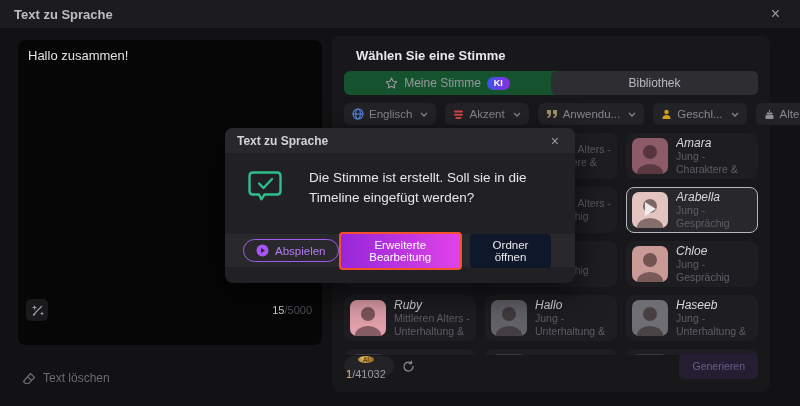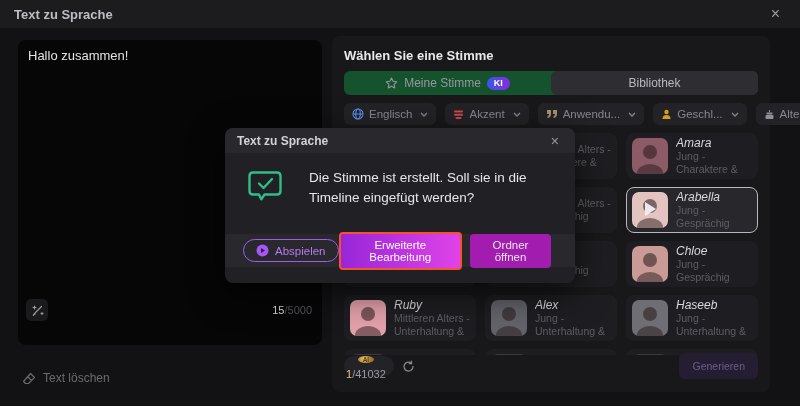--- a/index.html
+++ b/index.html
@@ -23,21 +23,21 @@
   .editor-bottom { position:absolute; left:8px; right:10px; bottom:24px; display:flex; align-items:center; }
   .pen-chip { width:22px; height:22px; background:#1a1a1d; border-radius:5px; display:flex; align-items:center; justify-content:center; }
   .counter { margin-left:auto; font-size:11px; color:#55555c; }
   .counter .used { color:#d9d9dd; }
   .clear-row { position:absolute; left:22px; top:371px; display:flex; align-items:center; gap:7px;
     font-size:12px; color:#6a6a71; cursor:pointer; }
 
   
   .panel { position:absolute; left:332px; top:36px; width:438px; height:356px;
     background:#18181b; border-radius:8px; padding:12px; }
-  .panel-heading { font-size:13px; font-weight:700; color:#e8e8ec; }
+  .panel-heading { font-size:13px; font-weight:700; color:#e8e8ec;margin-left:12px; }
   .tabbar { margin-top:8px; height:24px; background:#14532d; border-radius:6px; display:flex; }
   .tab { flex:1; display:flex; align-items:center; justify-content:center; gap:6px;
     font-size:12px; color:#97979e; border-radius:6px; cursor:pointer; }
   .tab.active { background:#2d2d32; color:#b9b9c0; }
   .ki-badge { font-size:9px; font-weight:700; color:#fff; padding:1.5px 7px; border-radius:8px;
     background:linear-gradient(90deg,#3757e8,#8a2be2); }
 
   .filters { margin-top:8px; display:flex; gap:9px; }
   .filter { height:22px; background:#232327; border-radius:6px; display:flex; align-items:center;
     gap:5px; padding:0 8px; font-size:11.5px; color:#86868d; cursor:pointer; white-space:nowrap; }
@@ -81,21 +81,21 @@
   .dialog-close { margin-left:auto; color:#9a9aa0; font-size:14px; line-height:1; cursor:pointer; padding:1px 4px; }
   .dialog-body { display:flex; gap:26px; padding:15px 22px 0 22px; }
   .dialog-msg { font-size:13.5px; line-height:1.5; color:#e6e6ea; max-width:282px; }
   .dialog-footer { position:absolute; left:0; right:0; bottom:16px; height:33px; background:#29292d;
     display:flex; align-items:center; padding:0 24px 0 18px; }
   .btn { font-size:11.5px; cursor:pointer; border:none; display:flex; align-items:center; gap:6px; }
   .btn-play { background:transparent; border:1px solid #9c5cf0; color:#b57bf5;
     border-radius:13px; padding:4px 12px; }
   .btn-advanced { margin-left:auto; color:#fff; border-radius:4px; padding:5px 11px;
     background:linear-gradient(90deg,#9726d8,#e043e8); border:2px solid #f4512c; }
-  .btn-folder { margin-left:8px; background:#a21caf; color:#e9e9ec; border-radius:4px; padding:5px 11px; }
+  .btn-folder { margin-left:8px; background:#0f172a; color:#e9e9ec; border-radius:4px; padding:5px 11px; }
 
   svg { display:block; }
 </style>
 </head>
 <body>
 
 <div class="window">
 
   <div class="titlebar">
     <span class="title">Text zu Sprache</span>
@@ -290,21 +290,21 @@
       <div class="vname">Ruby</div>
       <div class="vdesc">Mittleren Alters - Unterhaltung &amp; ...</div>
     </div>
   </div>
 
   <div class="card">
     <div class="avatar" style="background: rgb(99, 99, 106);">
       
     </div>
     <div class="meta">
-      <div class="vname">Alex</div>
+      <div class="vname">Hallo</div>
       <div class="vdesc">Jung - Unterhaltung &amp; ...</div>
     </div>
   </div>
 
   <div class="card">
     <div class="avatar" style="background: rgb(110, 110, 116);">
       
     </div>
     <div class="meta">
       <div class="vname">Haseeb</div>

